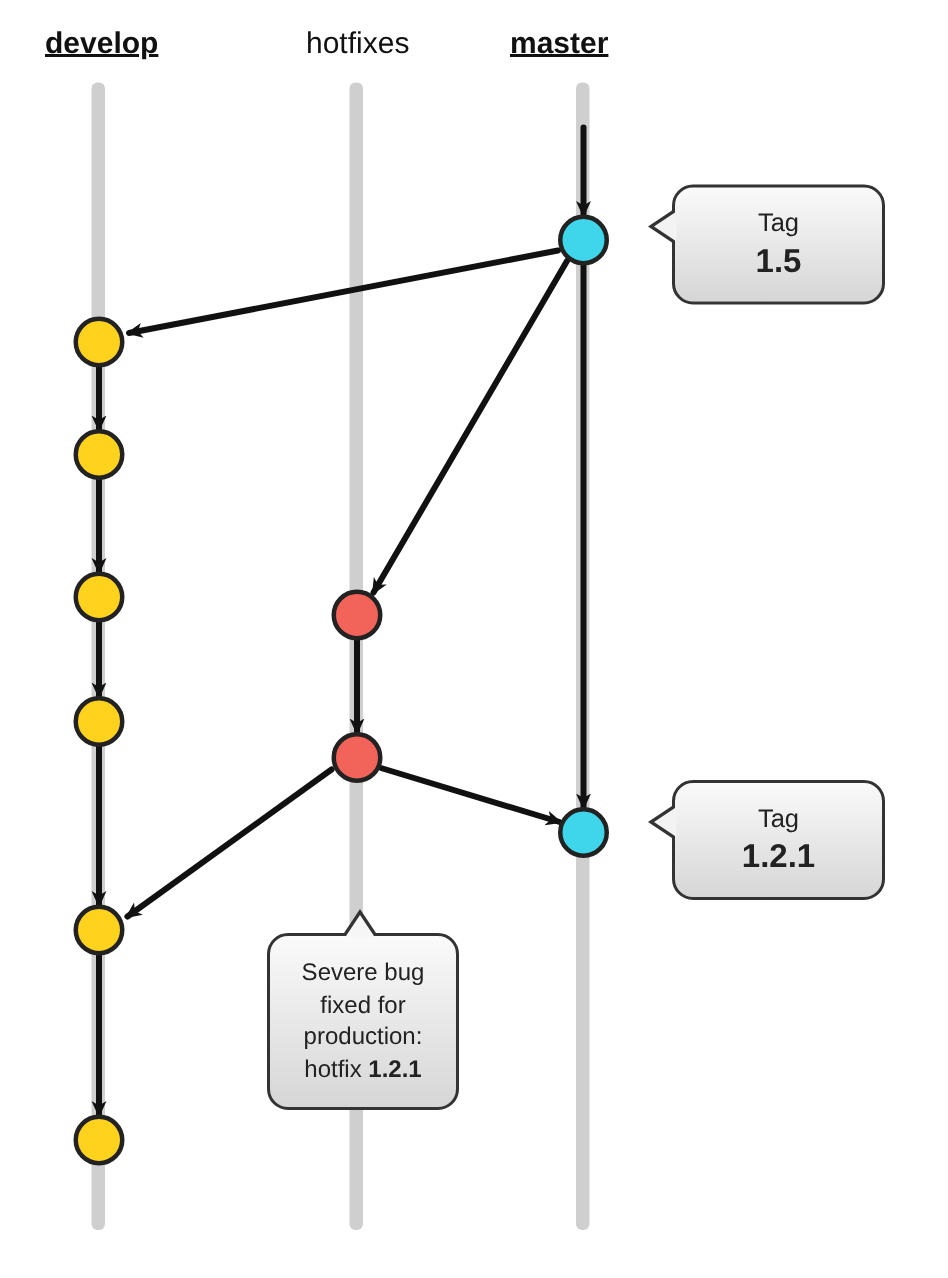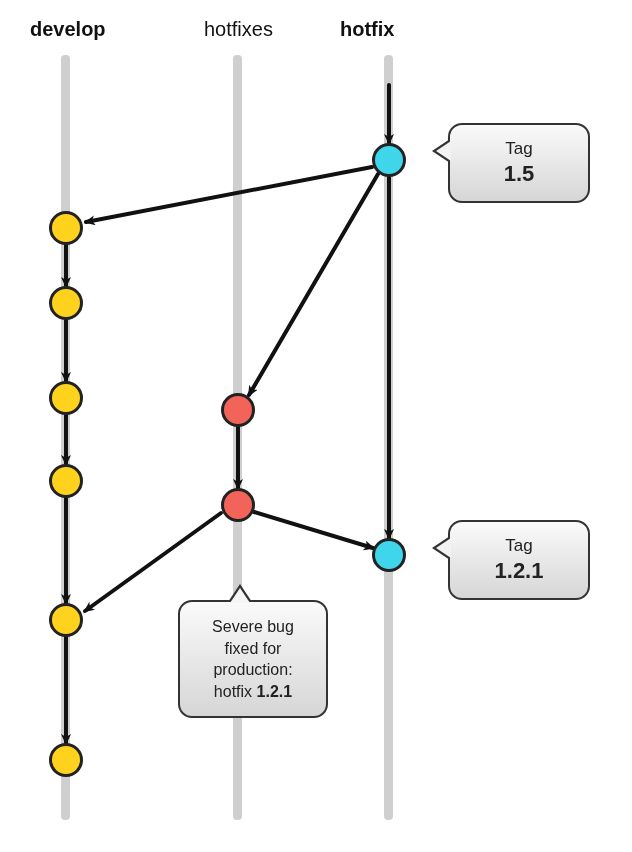--- a/index.html
+++ b/index.html
@@ -11,21 +11,21 @@
     font-family: "Helvetica Neue", Helvetica, Arial, sans-serif;
     position: relative;
     overflow: hidden;
   }
   .branch-label {
     position: absolute;
     top: 18px;
     font-size: 20px;
     color: #111111;
   }
-  .branch-label.bold { font-weight: 700; }
+  .branch-label.bold { font-weight: 700; text-decoration: underline; }
 
   .lane {
     position: absolute;
     top: 55px;
     width: 9px;
     border-radius: 4px;
     background: #cfcfcf;
   }
 
   .commit {
@@ -89,21 +89,21 @@
     top: 0; left: 0;
     width: 632px; height: 852px;
     pointer-events: none;
   }
 </style>
 </head>
 <body>
 
 <div class="branch-label bold" style="left:30px;">develop</div>
 <div class="branch-label" style="left:204px;">hotfixes</div>
-<div class="branch-label bold" style="left:340px;">hotfix</div>
+<div class="branch-label bold" style="left:340px;">master</div>
 
 <div class="lane" style="left:61px;  height:765px;"></div>
 <div class="lane" style="left:233px; height:765px;"></div>
 <div class="lane" style="left:384px; height:765px;"></div>
 
 <svg class="arrows">
   <defs>
     <marker id="ah" markerWidth="12" markerHeight="12" refX="9" refY="5" orient="auto" markerUnits="userSpaceOnUse">
       <path d="M0,0 L11,5 L0,10 L3,5 Z" fill="#111111"></path>
     </marker>
@@ -144,19 +144,19 @@
   <span class="tag-value">1.5</span>
 </div>
 
 <div class="callout" style="left:448px; top:520px; width:142px;">
   <div class="tail left-up-border"></div>
     <div class="tail left-up-fill"></div>
   <span class="tag-label">Tag</span>
   <span class="tag-value">1.2.1</span>
 </div>
 
-<div class="callout" style="left:178px; top:600px; width:150px;">
+<div class="callout" style="left:178px; top:622px; width:128px;">
   <div class="tail top-border"></div>
     <div class="tail top-fill"></div>
   <span class="note-text">
     <span>Severe bug fixed for production: hotfix </span><b>1.2.1</b>
   </span>
 </div>
 
 </body></html>

